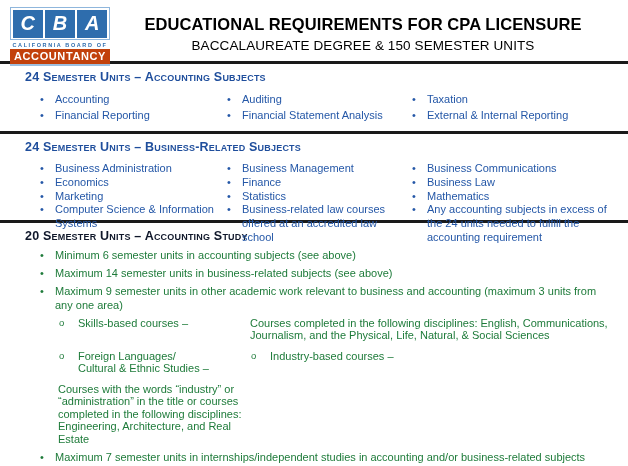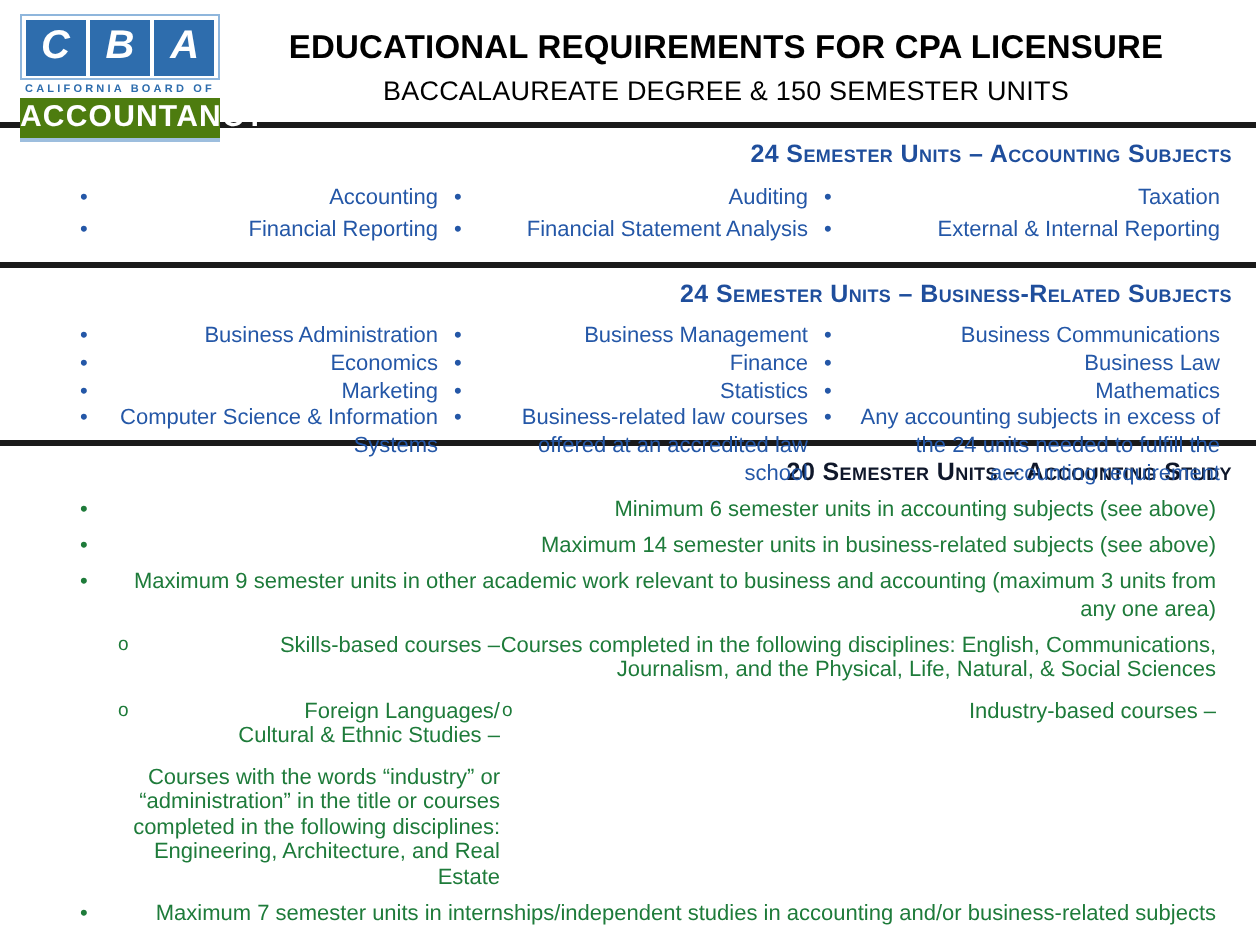--- a/index.html
+++ b/index.html
@@ -18,33 +18,33 @@
   .logo-tile {
     background:#2e6dad; color:#fff; flex:1; height:28px;
     display:flex; align-items:center; justify-content:center;
     font-size:20px; font-weight:bold; font-style:italic;
   }
   .logo-mid {
     color:#2e6dad; font-size:5.5px; font-weight:bold; letter-spacing:1.6px;
     text-align:center; padding:1.5px 0; white-space:nowrap; overflow:hidden;
   }
   .logo-bot {
-    background:#4d7c0f; color:#fff; font-size:15px; font-weight:bold;
+    background:#c2410c; color:#fff; font-size:11px; font-weight:bold;
     text-align:center; letter-spacing:0.6px; padding:1px 0 2px;
     border-bottom:2px solid #9dbede;
   }
   .title-block { flex:1; text-align:center; padding-top:8px; }
   .doc-title { font-size:16.5px; font-weight:bold; letter-spacing:0.1px; }
   .doc-subtitle { font-size:13.5px; margin-top:4px; letter-spacing:0.1px; }
 
   
   .divider { height:3px; background:#1a1a1a; width:100%; }
 
   
-  .section { padding:6px 12px 0 25px;text-align:right; }
+  .section { padding:6px 12px 0 25px; }
   .sec-heading {
     font-variant:small-caps; font-weight:bold; font-size:12.5px; letter-spacing:0.2px;
   }
   .sec-blue .sec-heading { color:#1f4e9c; }
   .sec-green .sec-heading { color:#0f172a; }
 
   .sec1 { height:67px; }
   .sec2 { height:86px; }
   .sec3 { height:223px; }
 

